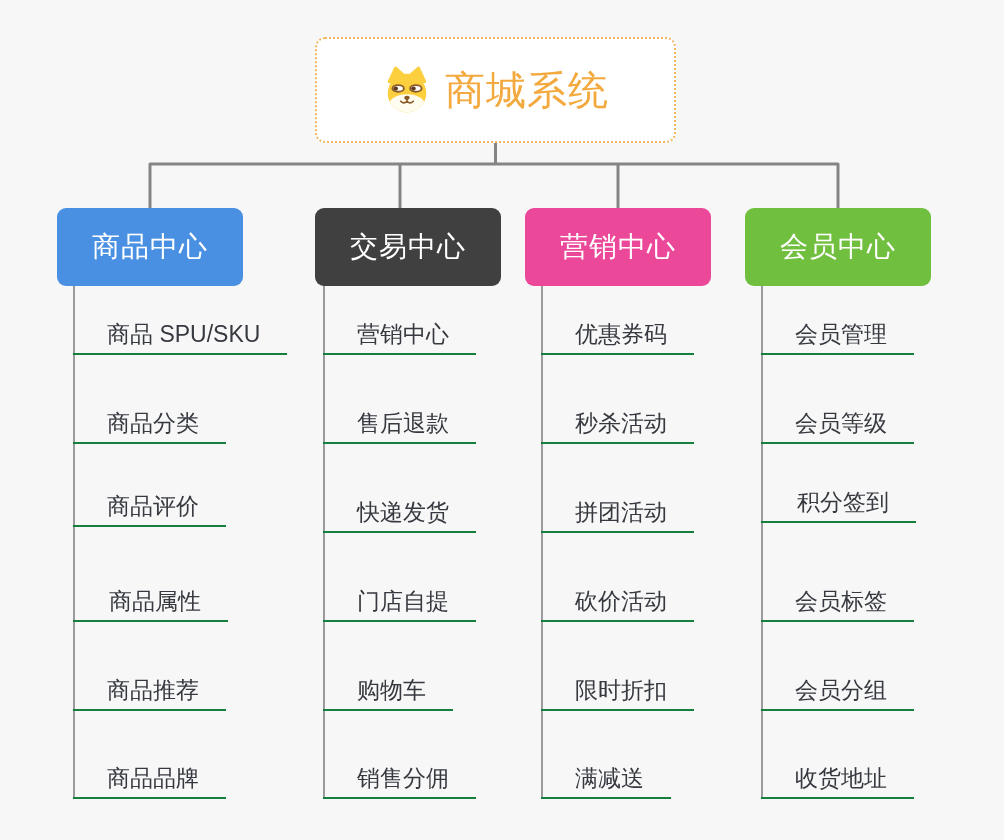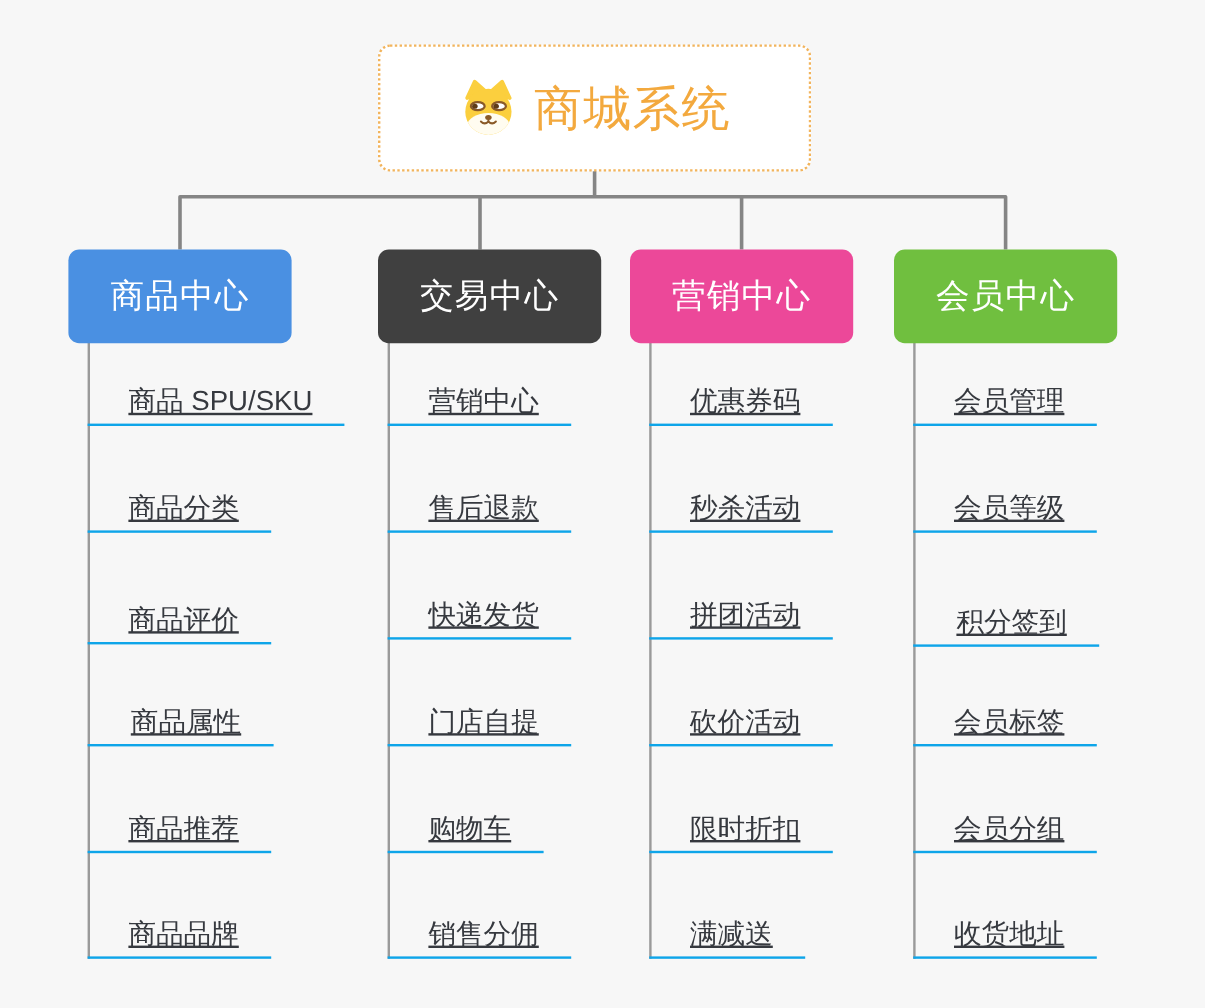--- a/index.html
+++ b/index.html
@@ -25,25 +25,24 @@
     box-sizing:border-box;border-radius:9px;
     display:flex;align-items:center;justify-content:center;
     color:#ffffff;font-size:28px;letter-spacing:1px;
     z-index:2;
   }
   .trunk{
     position:absolute;top:270px;width:2px;height:529px;background:#9a9a9a;
   }
   .sub-item{
     position:absolute;height:37px;line-height:37px;
-    border-bottom:2px solid #0ea5e9;
+    border-bottom:2px solid #15803d;
     padding:0 27px 0 34px;
     font-size:23px;color:#36393f;white-space:nowrap;
     z-index:1;
-    text-decoration:underline;
   }
 </style>
 </head>
 <body>
 
 <div class="canvas">
 
   <svg id="connectors" xmlns="http://www.w3.org/2000/svg" viewBox="0 0 1004 840">
     <path id="connector-path" fill="none" stroke="#858585" stroke-width="3" stroke-linejoin="round" stroke-linecap="butt" d="M495.5 141 V164 M150 208 V164 H838 V208 M400 164 V208 M618 164 V208"></path>
   </svg>
@@ -68,21 +67,21 @@
   </div>
 
   <div id="branches">
   <div class="branch">
     <div class="branch-node" style="left: 57px; width: 186px; background: rgb(74, 144, 226);">
       <span>商品中心</span>
     </div>
     <div class="trunk" style="left: 73px;"></div>
   <div class="sub-item" style="left: 73px; top: 316px;">商品 SPU/SKU</div>
         <div class="sub-item" style="left: 73px; top: 405px;">商品分类</div>
-        <div class="sub-item" style="left: 73px; top: 498px;">商品评价</div>
+        <div class="sub-item" style="left: 73px; top: 488px;">商品评价</div>
         <div class="sub-item" style="left: 73px; top: 583px; padding-left: 36px;">商品属性</div>
         <div class="sub-item" style="left: 73px; top: 672px;">商品推荐</div>
         <div class="sub-item" style="left: 73px; top: 760px;">商品品牌</div>
       </div>
 
   <div class="branch">
     <div class="branch-node" style="left: 315px; width: 186px; background: #404040;">
       <span>交易中心</span>
     </div>
     <div class="trunk" style="left: 323px;"></div>
@@ -107,20 +106,20 @@
         <div class="sub-item" style="left: 541px; top: 760px;">满减送</div>
       </div>
 
   <div class="branch">
     <div class="branch-node" style="left: 745px; width: 186px; background: rgb(112, 191, 63);">
       <span>会员中心</span>
     </div>
     <div class="trunk" style="left: 761px;"></div>
   <div class="sub-item" style="left: 761px; top: 316px;">会员管理</div>
         <div class="sub-item" style="left: 761px; top: 405px;">会员等级</div>
-        <div class="sub-item" style="left: 761px; top: 500px; padding-left: 36px;">积分签到</div>
+        <div class="sub-item" style="left: 761px; top: 484px; padding-left: 36px;">积分签到</div>
         <div class="sub-item" style="left: 761px; top: 583px;">会员标签</div>
         <div class="sub-item" style="left: 761px; top: 672px;">会员分组</div>
         <div class="sub-item" style="left: 761px; top: 760px;">收货地址</div>
       </div>
 </div>
 
 </div>
 
 </body></html>

